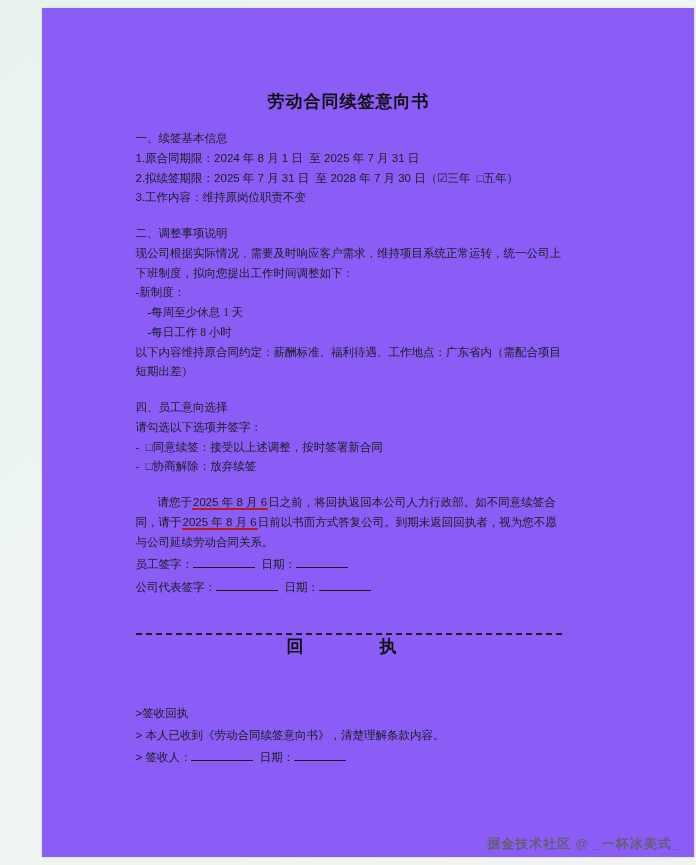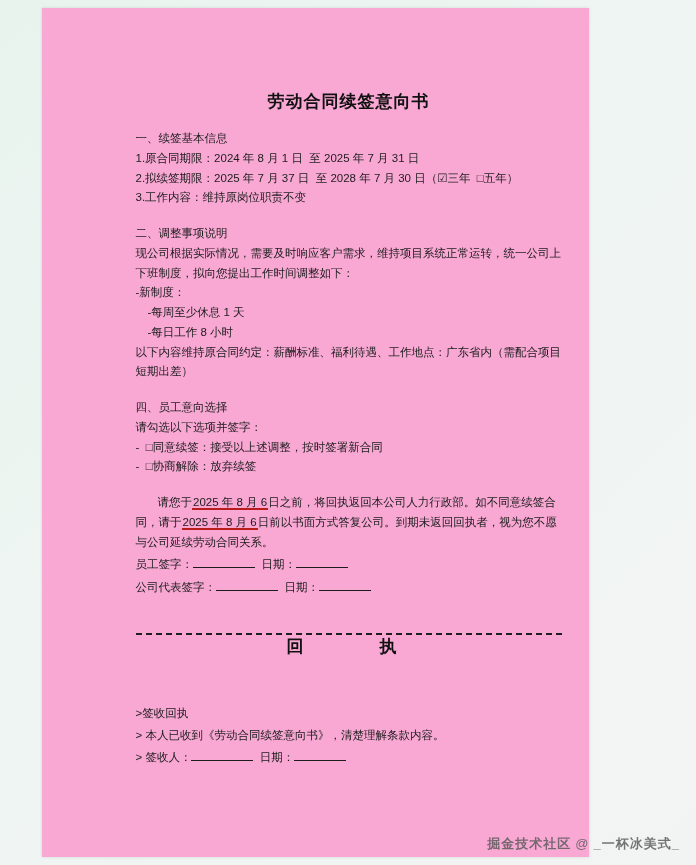--- a/index.html
+++ b/index.html
@@ -11,23 +11,23 @@
     height: 865px;
     background: linear-gradient(135deg, #e8f3ee 0%, #eef5f2 40%, #f2f4f3 100%);
     font-family: "Liberation Sans", sans-serif;
     position: relative;
     overflow: hidden;
   }
   .page {
     position: absolute;
     left: 42px;
     top: 8px;
-    width: 547px;
+    width: 652px;
     height: 849px;
-    background: #f9a8d4;
+    background: #8b5cf6;
     box-shadow: 0 0 3px rgba(0,0,0,0.12);
   }
   .doc {
     position: absolute;
     left: 0;
     top: 0;
     width: 613px;
     padding: 0;
     color: #1b1b1b;
   }
@@ -49,20 +49,21 @@
   .sec-head {
     margin-top: 16px;
     margin-bottom: 0;
   }
   .line {
     margin: 0;
     white-space: pre-wrap;
   }
   .indent-1 {
     padding-left: 12px;
+    font-family: Liberation Serif, serif;
   }
   .indent-2 {
     text-indent: 22px;
   }
   .u {
     border-bottom: 2px solid #b91c1c;
     padding: 0 1px;
   }
   .sign-block {
     font-size: 11.5px;
@@ -116,21 +117,21 @@
 
 <div class="page">
   <div class="doc">
 
     <div class="title">劳动合同续签意向书</div>
 
     <div class="body-block">
 
       <div class="sec-head">一、续签基本信息</div>
       <div class="line">1.原合同期限：2024 年 8 月 1 日  至 2025 年 7 月 31 日</div>
-      <div class="line">2.拟续签期限：2025 年 7 月 37 日  至 2028 年 7 月 30 日（☑三年  □五年）</div>
+      <div class="line">2.拟续签期限：2025 年 7 月 31 日  至 2028 年 7 月 30 日（☑三年  □五年）</div>
       <div class="line">3.工作内容：维持原岗位职责不变</div>
 
       <div class="sec-head">二、调整事项说明</div>
       <div class="line">现公司根据实际情况，需要及时响应客户需求，维持项目系统正常运转，统一公司上下班制度，拟向您提出工作时间调整如下：</div>
       <div class="line">-新制度：</div>
       <div class="line indent-1">-每周至少休息 1 天</div>
       <div class="line indent-1">-每日工作 8 小时</div>
 
       <div class="line">以下内容维持原合同约定：薪酬标准、福利待遇、工作地点：广东省内（需配合项目短期出差）</div>
 

